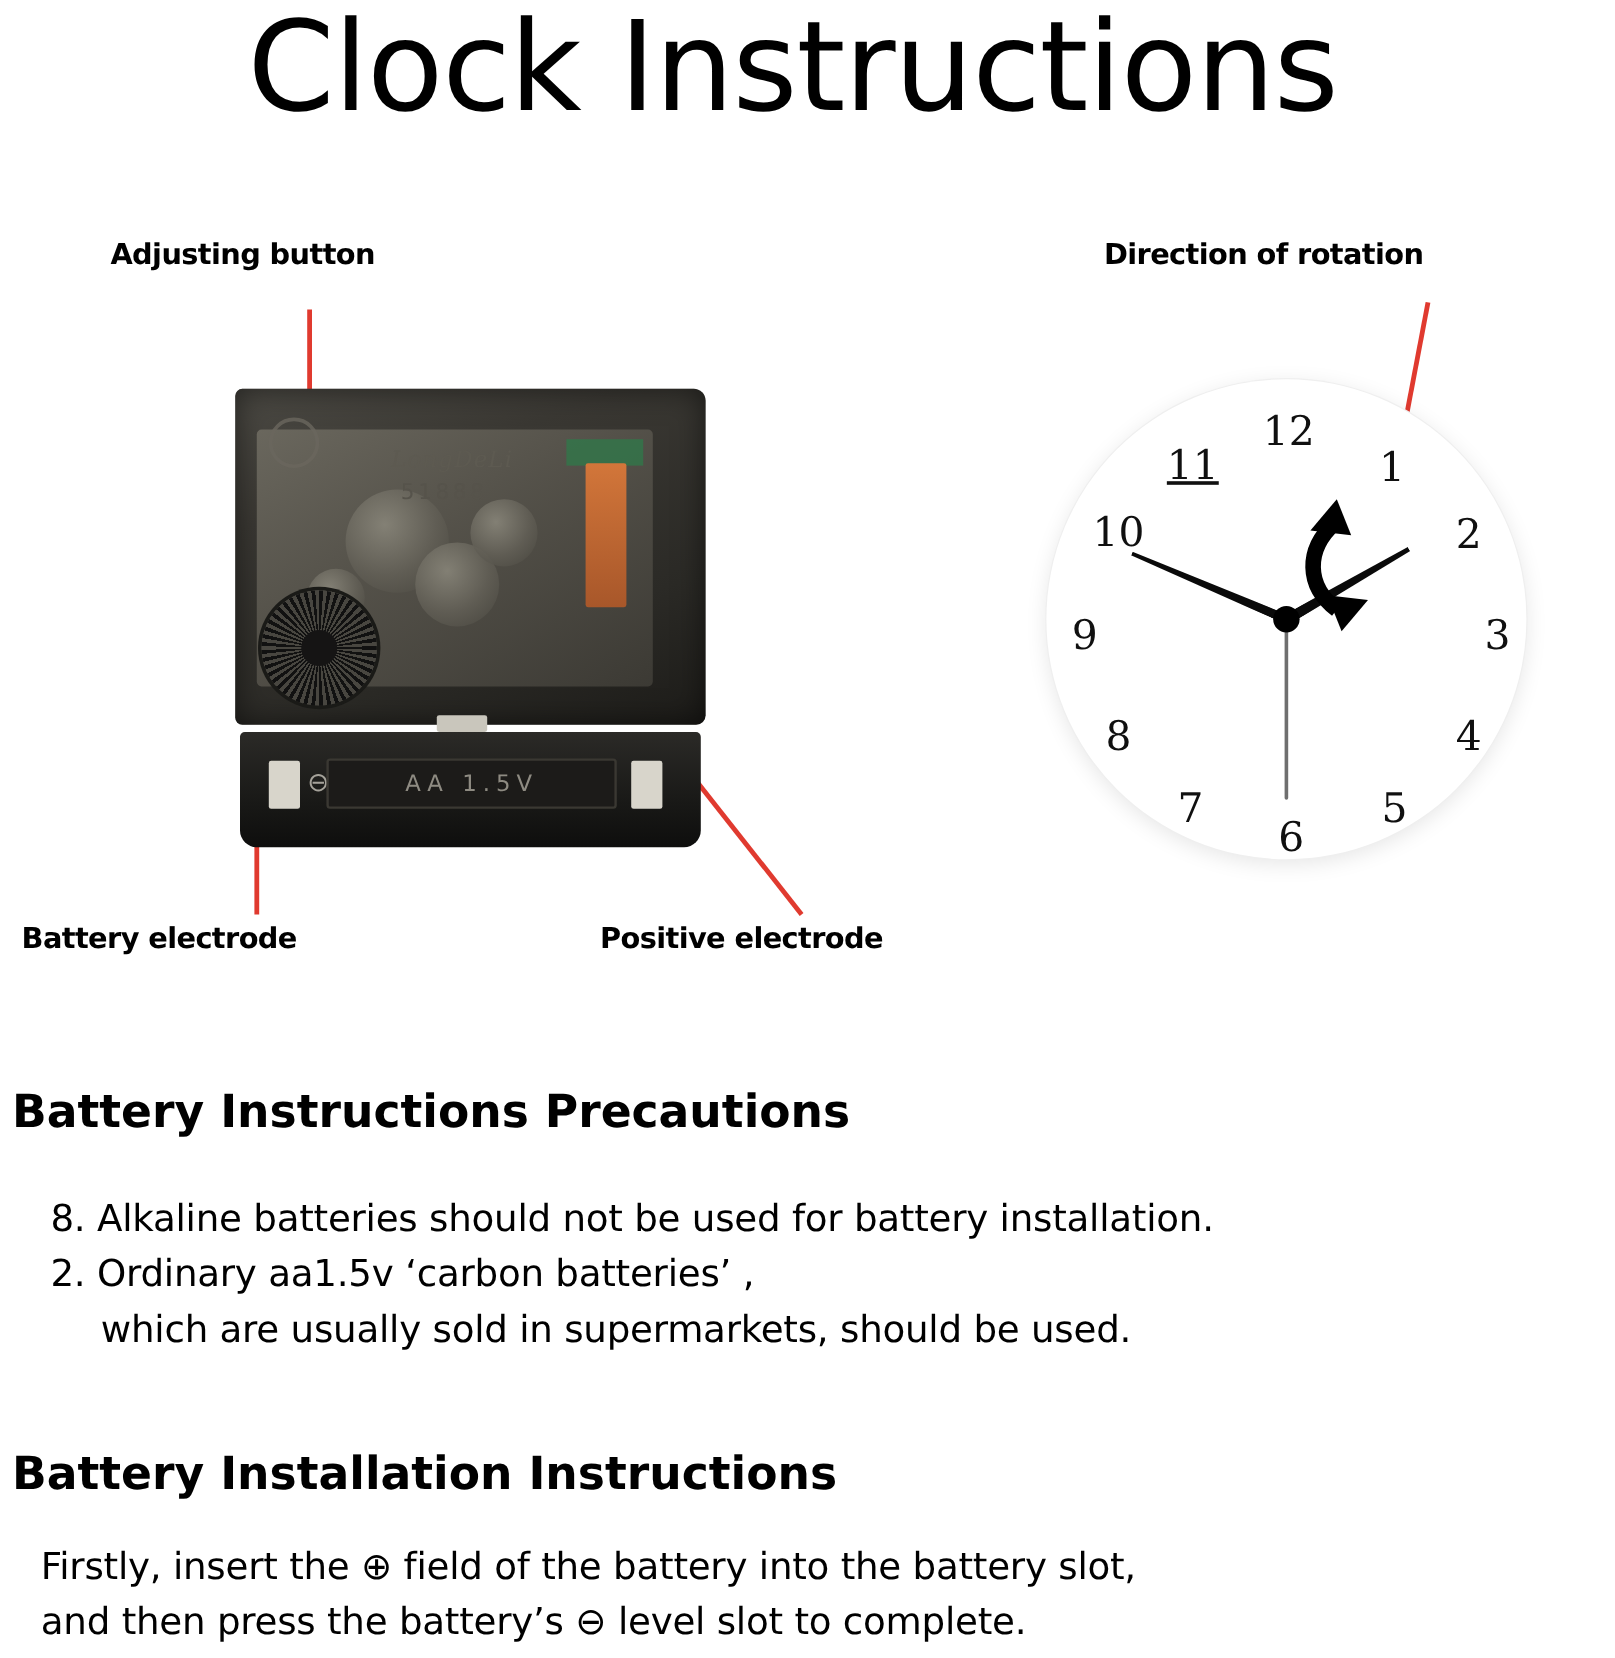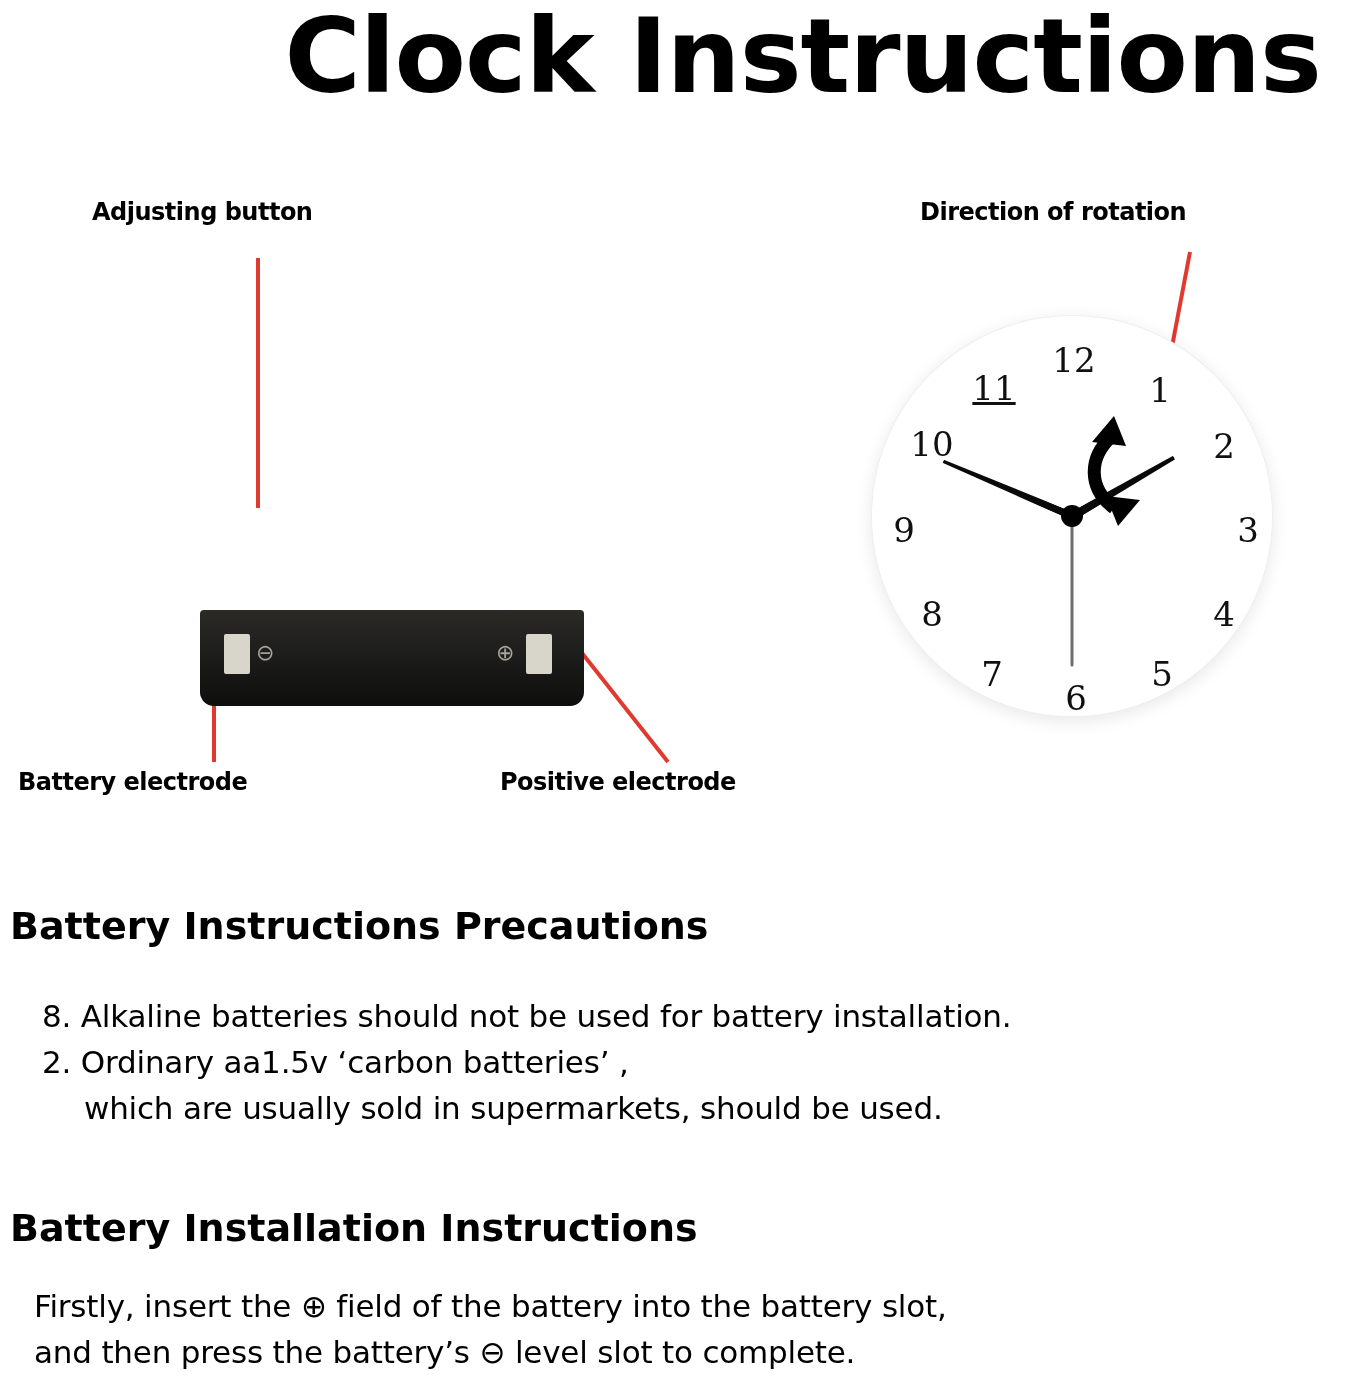--- a/index.html
+++ b/index.html
@@ -16,23 +16,23 @@
     color: #000000;
     overflow: hidden;
   }
 
   
   .page-title {
     position: absolute;
     top: 2px;
     left: 0;
     width: 1321px;
-    text-align: right;
+    text-align: center;
     font-size: 104px;
-    font-weight: 700;
+    font-weight: 400;
     letter-spacing: -1px;
     line-height: 1.05;
     font-family: "DejaVu Sans", "Liberation Sans", sans-serif;
   }
 
   
   .callout {
     position: absolute;
     font-size: 24px;
     font-weight: bold;
@@ -271,25 +271,40 @@
 <div class="callout" id="lbl-positive">Positive electrode</div>
 
 <svg width="1346" height="1382" style="position:absolute;left:0;top:0;pointer-events:none;">
   <line x1="258" y1="258" x2="258" y2="508" stroke="#e03a2f" stroke-width="4"></line>
   <line x1="1190" y1="252" x2="1152" y2="452" stroke="#e03a2f" stroke-width="4"></line>
   <line x1="214" y1="762" x2="214" y2="634" stroke="#e03a2f" stroke-width="4"></line>
   <line x1="668" y1="762" x2="578" y2="648" stroke="#e03a2f" stroke-width="4"></line>
 </svg>
 
 <div class="movement">
+  <div class="mv-body">
+    <div class="mv-inner"></div>
+    <div class="mv-gear g1"></div>
+    <div class="mv-gear g2"></div>
+    <div class="mv-gear g3"></div>
+    <div class="mv-gear g4"></div>
+    <div class="mv-screw"></div>
+    <div class="mv-chip2"></div>
+    <div class="mv-chip"></div>
+    <div class="mv-brand">LongDeLi</div>
+    <div class="mv-model">51888</div>
+    <div class="mv-knob"></div>
+    <div class="mv-tab"></div>
+  </div>
   <div class="mv-batt">
     <div class="mv-term neg"></div>
     <div class="mv-term pos"></div>
     <div class="mv-sym minus">⊖</div>
     <div class="mv-sym plus">⊕</div>
+    <div class="mv-slot">AA  1.5V</div>
   </div>
 </div>
 
 <div class="clock">
   <div class="clock-num" style="left:202px;top:44px;">12</div>
   <div class="clock-num" style="left:288px;top:74px;">1</div>
   <div class="clock-num" style="left:352px;top:130px;">2</div>
   <div class="clock-num" style="left:376px;top:214px;">3</div>
   <div class="clock-num" style="left:352px;top:298px;">4</div>
   <div class="clock-num" style="left:290px;top:358px;">5</div>

